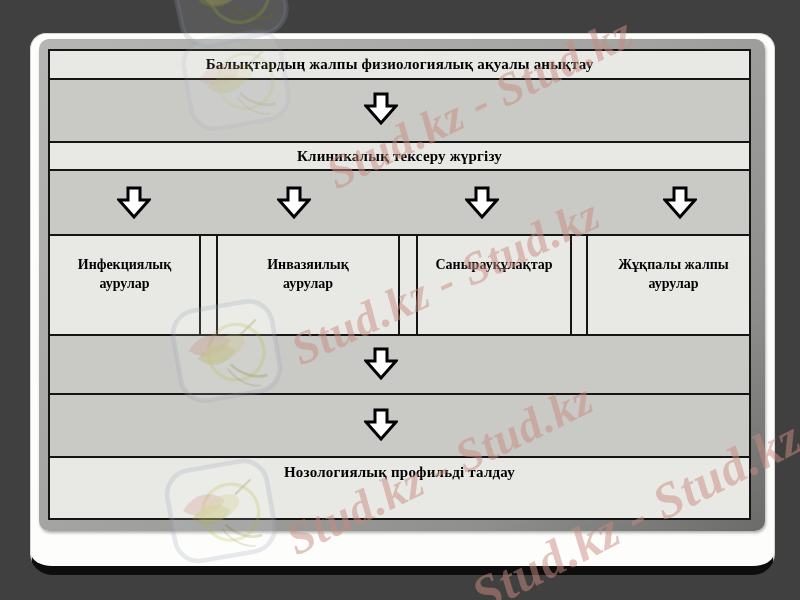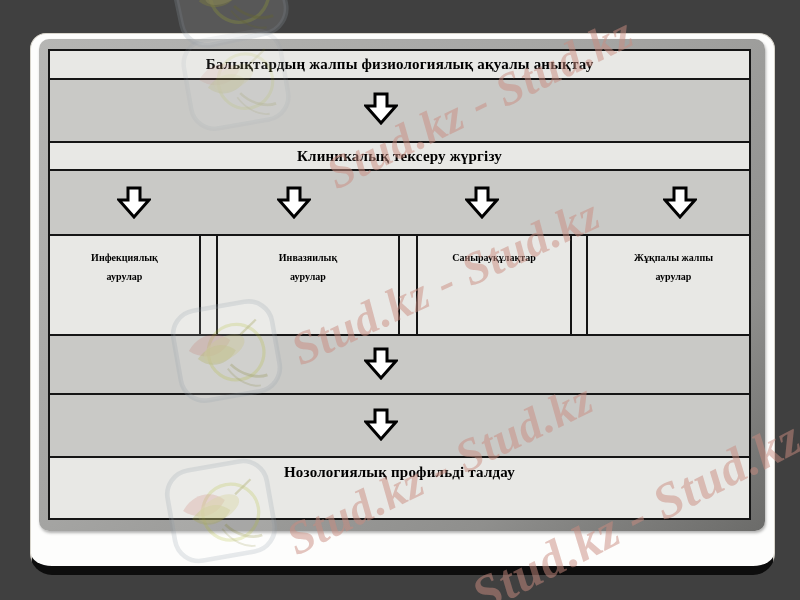--- a/index.html
+++ b/index.html
@@ -19,21 +19,21 @@
   .row:first-child{border-top:none;}
   .light{background:#e8e8e5;}
   .dark{background:#c9c9c6;}
   .label-row{display:flex;align-items:center;justify-content:center;
              font-weight:bold;font-size:15px;color:#000;letter-spacing:.2px;}
   .h-title{height:27px}.h-arr1{height:63px}.h-step2{height:28px}.h-arr4{height:65px}
   .h-branches{height:100px}.h-arr2{height:59px}.h-step3{height:31px}.h-arr3{height:63px}.h-step4{height:31px}
   .arrow{position:absolute;width:34px;height:34px;}
   .branch-row{display:flex;}
   .cell{box-sizing:border-box;flex:none;}
-  .branch{padding-top:13px;text-align:center;font-weight:bold;font-size:10px;line-height:18.5px;color:#000;}
+  .branch{padding-top:20px;text-align:center;font-weight:bold;font-size:14px;line-height:18.5px;color:#000;}
   .sep{border-left:2px solid #151515;border-right:2px solid #151515;}
   .w1{width:149px}.ws1{width:19px}.w2{width:180px}.ws2{width:20px}
   .w3{width:152px}.ws3{width:18px}.w4{width:171px}
   
   .wm-text{position:absolute;z-index:6;pointer-events:none;white-space:nowrap;
            font-style:italic;font-weight:bold;font-size:46px;letter-spacing:1px;
            color:rgba(201,140,128,0.5);transform-origin:left top;}
   .logo{position:absolute;z-index:6;pointer-events:none;}
 </style>
 </head>

